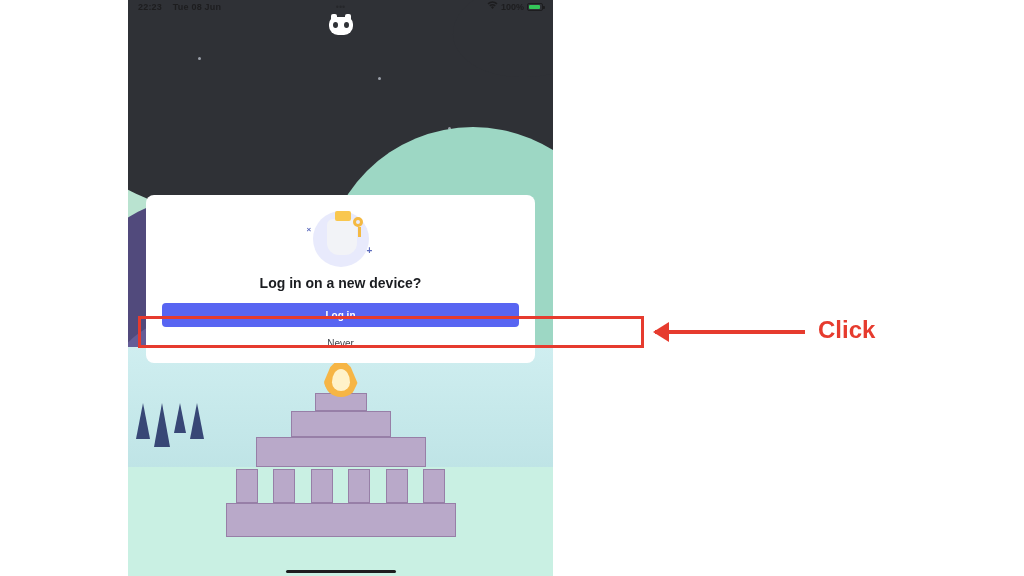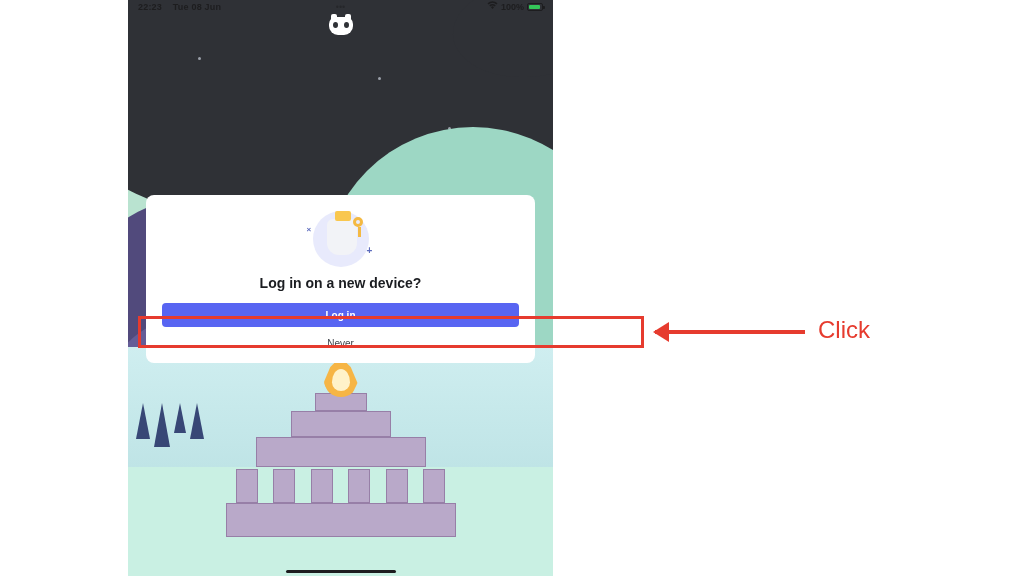--- a/index.html
+++ b/index.html
@@ -167,21 +167,21 @@
   }
   .anno-arrow{
     position:absolute; left:655px; top:330px; width:150px; height:4px; background:#e63b2e; z-index:80;
   }
   .anno-arrow::before{
     content:""; position:absolute; left:-2px; top:-8px; width:0; height:0;
     border-top:10px solid transparent; border-bottom:10px solid transparent;
     border-right:16px solid #e63b2e;
   }
   .anno-text{
-    position:absolute; left:818px; top:316px; font-size:24px; font-weight:400; color:#e63b2e;
+    position:absolute; left:818px; top:316px; font-size:24px; font-weight:700; color:#e63b2e;
     z-index:80;
   }
 
   
   .col-row{ display:flex; justify-content:space-between; width:210px; margin-top:2px;}
 </style>
 </head>
 <body>
 
 <div class="device">

